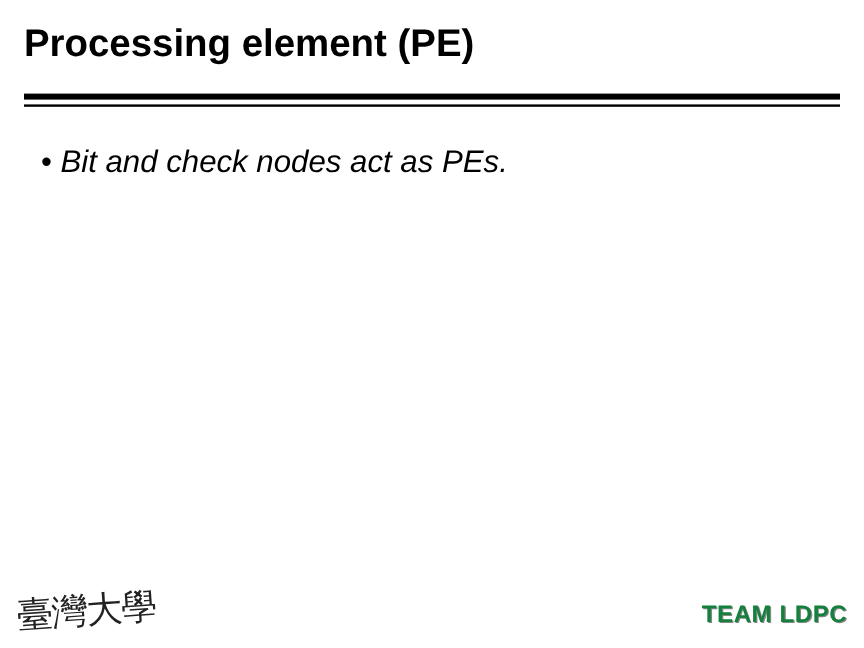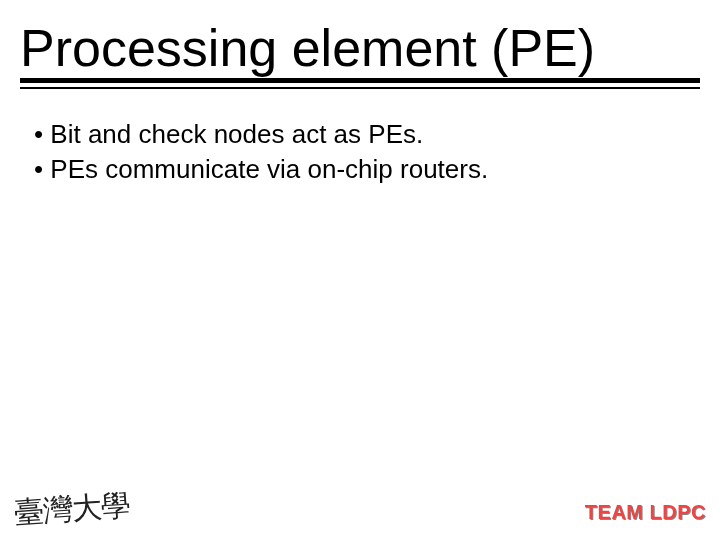--- a/index.html
+++ b/index.html
@@ -1,44 +1,43 @@
 <!DOCTYPE html>
 <html><head>
 <meta charset="utf-8">
 <style>
   * { margin: 0; padding: 0; box-sizing: border-box; }
   html, body { width: 720px; height: 540px; background: #fff; font-family: Arial, Helvetica, sans-serif; color: #000; }
   .slide { position: relative; width: 720px; height: 540px; }
   .title-wrap { position: absolute; left: 20px; top: 18px; right: 20px; }
-  .title { font-family: "Arial Black", Arial, Helvetica, sans-serif; font-weight: 400; font-size: 52px; letter-spacing: 0px; }
+  .title { font-family: "Arial Black", Arial, Helvetica, sans-serif; font-weight: 700; font-size: 32px; letter-spacing: 0px; }
   .rule-thick { position: absolute; left: 20px; right: 20px; top: 78px; height: 5px; background: #000; }
   .rule-thin { position: absolute; left: 20px; right: 20px; top: 87px; height: 2px; background: #000; }
-  .body { position: absolute; left: 34px; right: 30px; top: 118px; }
+  .body { position: absolute; left: 34px; right: 30px; top: 118px; font-style: italic; }
   ul.bullets { list-style: none; }
   ul.bullets li { font-size: 26px; line-height: 1.28; margin-bottom: 2px; text-indent: -18px; padding-left: 18px; }
   ul.bullets li::before { content: "• "; }
   .footer { position: absolute; left: 0; right: 0; bottom: 6px; height: 48px; }
   .footer-center { position: absolute; left: 0; right: 0; bottom: 8px; text-align: center; font-family: "Times New Roman", Times, serif; font-size: 13px; line-height: 1.15; }
   .logo-left { position: absolute; left: 14px; bottom: 4px; font-family: "Brush Script MT", cursive; font-size: 30px; color: #222; transform: rotate(-4deg); letter-spacing: -1px; }
-  .logo-right { position: absolute; right: 14px; bottom: 10px; font-family: Arial, Helvetica, sans-serif; font-weight: 900; font-size: 20px; color: #ef4444; letter-spacing: 0.5px; text-shadow: 1px 1px 0 #888; }
+  .logo-right { position: absolute; right: 14px; bottom: 10px; font-family: Arial, Helvetica, sans-serif; font-weight: 900; font-size: 20px; color: #15803d; letter-spacing: 0.5px; text-shadow: 1px 1px 0 #888; }
 </style>
 </head>
 <body>
 
 <div class="slide">
   <div class="title-wrap">
     <div class="title">Processing element (PE)</div>
   </div>
   <div class="rule-thick"></div>
   <div class="rule-thin"></div>
 
   <div class="body">
     <ul class="bullets">
       <li>Bit and check nodes act as PEs.</li>
-      <li>PEs communicate via on-chip routers.</li>
     </ul>
   </div>
 
   <div class="footer">
     <div class="logo-left">臺灣大學</div>
     <div class="logo-right">TEAM LDPC</div>
   </div>
 </div>
 
 </body></html>

